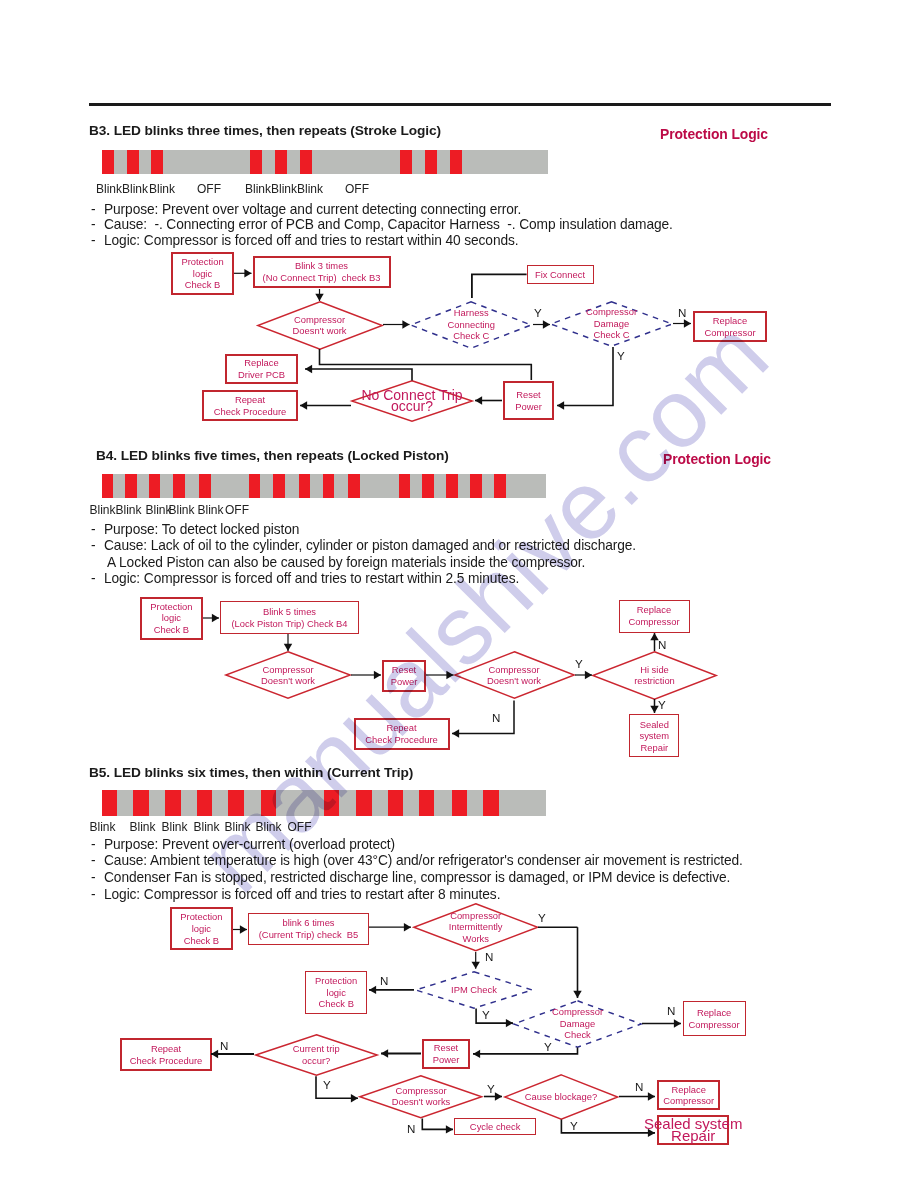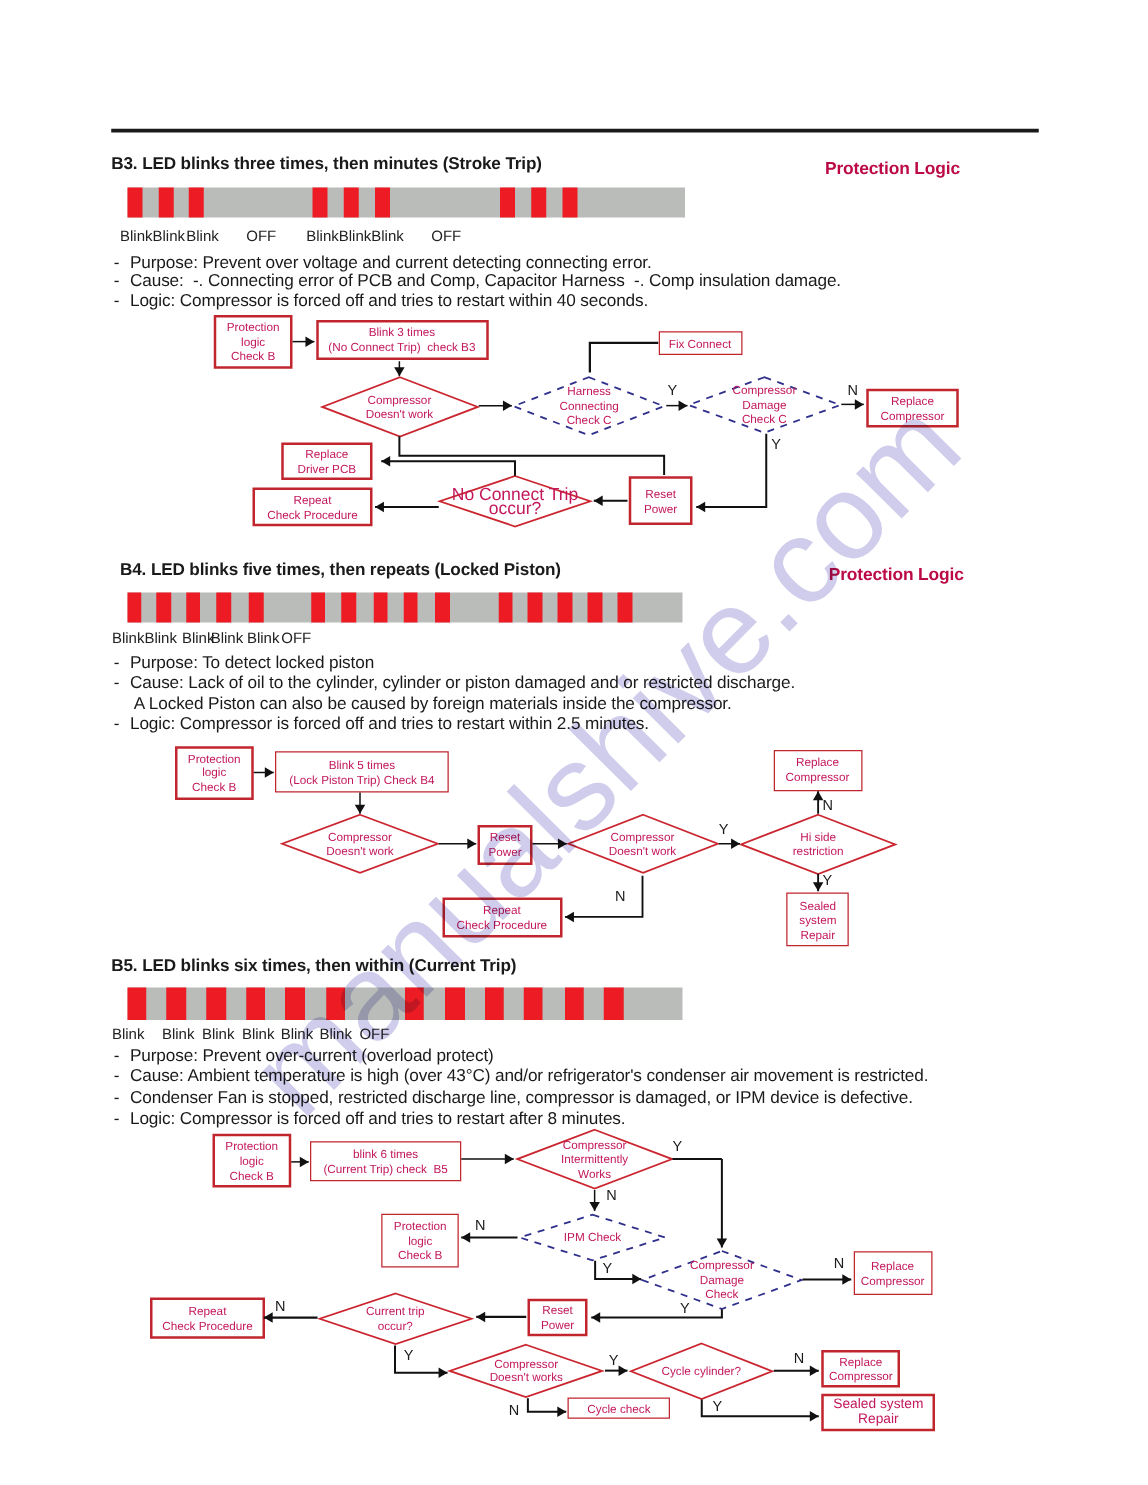--- a/index.html
+++ b/index.html
@@ -46,21 +46,21 @@
 </style>
 </head>
 <body>
 
 <div class="page">
 <div class="wm">
       <span>manualshive.com</span>
     </div>
 <div class="content">
 <div class="toprule"></div>
-<div class="sec-title" style="left:89px;top:123px">B3. LED blinks three times, then minutes (Stroke Trip)</div>
+<div class="sec-title" style="left:89px;top:123px">B3. LED blinks three times, then repeats (Stroke Logic)</div>
 <div class="corner-label" style="left:660px;top:125.5px">Protection Logic</div>
 <div class="blinkbar" style="left:102px;top:150px;width:446px;height:24px">
         <i style="left:0.0px;width:12.3px"></i>
         <i style="left:24.5px;width:12.3px"></i>
         <i style="left:49.0px;width:12.3px"></i>
         <i style="left:147.6px;width:12.3px"></i>
         <i style="left:172.6px;width:12.3px"></i>
         <i style="left:197.6px;width:12.3px"></i>
         <i style="left:297.6px;width:12.3px"></i>
         <i style="left:323.0px;width:12.3px"></i>
@@ -268,24 +268,24 @@
         <svg width="123.5" height="43.5" viewBox="0 0 123.5 43.5">
           <polygon points="61.75,0.8 122.7,21.75 61.75,42.7 0.8,21.75" fill="none" stroke="#CB2630" stroke-width="1.45"></polygon>
         </svg>
         <div class="txt" style="font-size:9.4px;line-height:11.4px"><span>Compressor<br>Doesn't works</span></div>
       </div>
 <div class="fbox" style="left:454.4px;top:1118px;width:81.5px;height:17px;border-width:1.5px;font-size:9.4px;line-height:11.6px"><span>Cycle check</span></div>
 <div class="dia" style="left:503.75px;top:1073.5px;width:114.5px;height:46px">
         <svg width="114.5" height="46" viewBox="0 0 114.5 46">
           <polygon points="57.25,0.8 113.7,23.0 57.25,45.2 0.8,23.0" fill="none" stroke="#CB2630" stroke-width="1.45"></polygon>
         </svg>
-        <div class="txt" style="font-size:9.4px;line-height:11.4px"><span>Cycle cylinder?</span></div>
+        <div class="txt" style="font-size:9.4px;line-height:11.4px"><span>Cause blockage?</span></div>
       </div>
 <div class="fbox" style="left:657.2px;top:1080.3px;width:63px;height:30px;border-width:2px;font-size:9.4px;line-height:11.6px"><span>Replace<br>Compressor</span></div>
-<div class="fbox" style="left:657.2px;top:1115px;width:91px;height:30px;border-width:2px;font-size:11px;line-height:11.6px"><span>Sealed system<br>Repair</span></div>
+<div class="fbox" style="left:657.2px;top:1115px;width:72px;height:30px;border-width:2px;font-size:15px;line-height:11.6px"><span>Sealed system<br>Repair</span></div>
 <div class="lbl" style="left:538px;top:911px;font-size:11.6px">Y</div>
 <div class="lbl" style="left:485px;top:950px;font-size:11.6px">N</div>
 <div class="lbl" style="left:380px;top:974px;font-size:11.6px">N</div>
 <div class="lbl" style="left:482px;top:1008px;font-size:11.6px">Y</div>
 <div class="lbl" style="left:667px;top:1004px;font-size:11.6px">N</div>
 <div class="lbl" style="left:544px;top:1040px;font-size:11.6px">Y</div>
 <div class="lbl" style="left:323px;top:1078px;font-size:11.6px">Y</div>
 <div class="lbl" style="left:220px;top:1039px;font-size:11.6px">N</div>
 <div class="lbl" style="left:487px;top:1082px;font-size:11.6px">Y</div>
 <div class="lbl" style="left:407px;top:1122px;font-size:11.6px">N</div>

